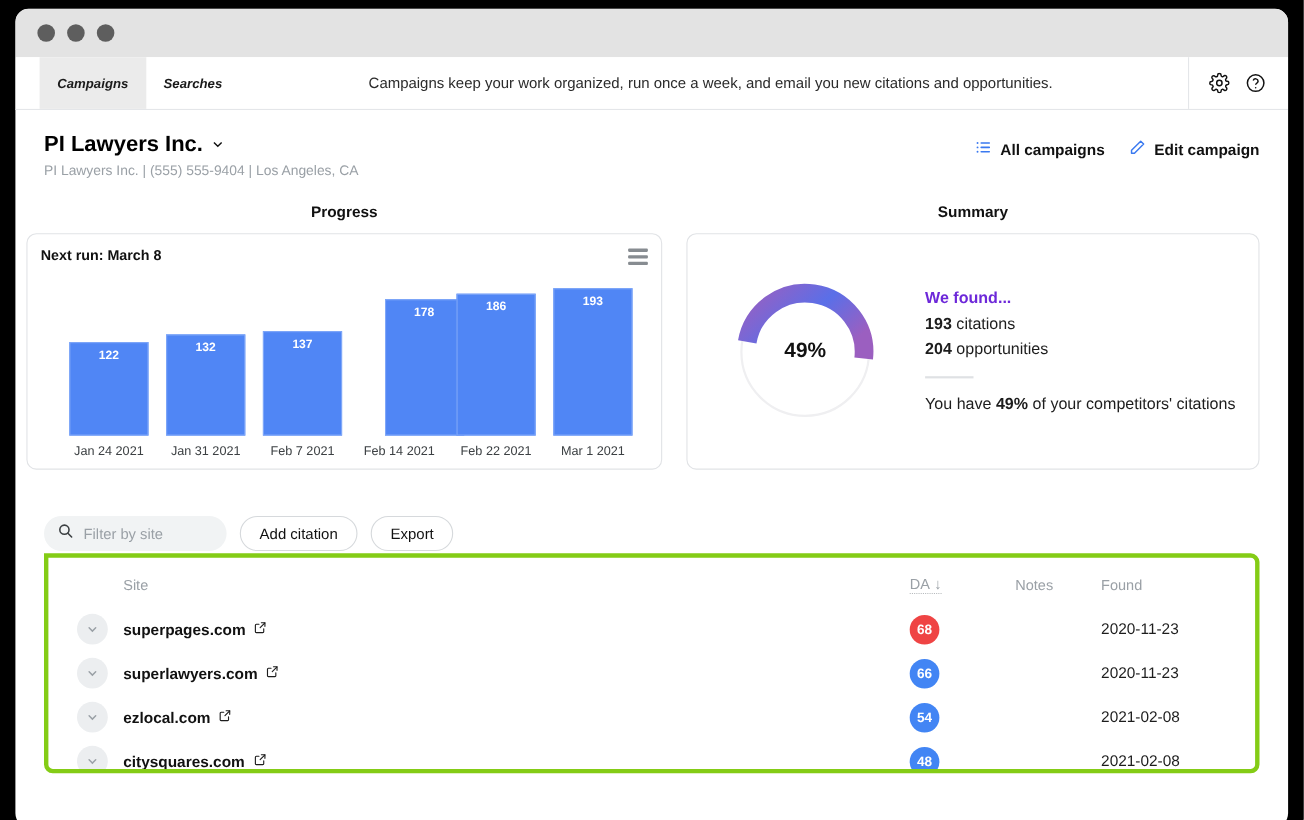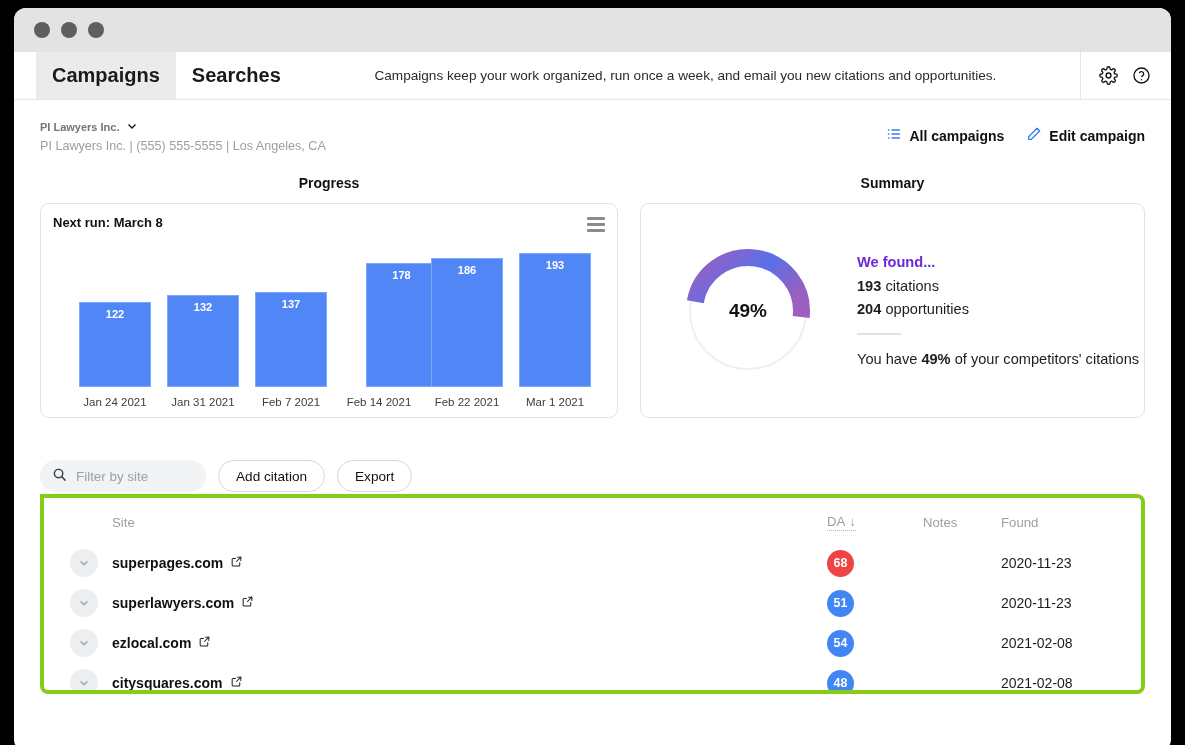--- a/index.html
+++ b/index.html
@@ -39,24 +39,25 @@
     background: #ffffff;
     border-bottom: 1px solid #e4e6e9;
     display: flex;
     align-items: stretch;
     padding-left: 22px;
   }
   .tabs-top { display: flex; align-items: stretch; gap: 0; }
   .top-tab {
     display: flex; align-items: center;
     padding: 0 16px;
-    font-size: 20px;
+    font-size: 12px;
     font-weight: bold;
     color: #1a1a1a;
     cursor: pointer;
+    font-style: italic;
   }
   .top-tab.active { background: #ebebeb; }
   .topbar-msg {
     flex: 1;
     display: flex;
     align-items: center;
     justify-content: center;
     font-size: 13.6px;
     color: #2b2b2b;
     padding-right: 6px;
@@ -70,40 +71,40 @@
 
   
   .camp-head {
     padding: 20px 26px 0 26px;
     display: flex;
     justify-content: space-between;
     align-items: flex-start;
   }
   .camp-title {
     display: flex; align-items: center; gap: 7px;
-    font-size: 11px; font-weight: bold; color: #737373;
+    font-size: 20px; font-weight: bold; color: #000000;
     cursor: pointer;
   }
   .camp-sub {
     margin-top: 5px;
     font-size: 12.6px;
     color: #9aa0a6;
   }
   .camp-actions { display: flex; align-items: center; gap: 22px; padding-top: 6px; }
   .camp-action {
     display: flex; align-items: center; gap: 7px;
     font-size: 14px; font-weight: bold; color: #111;
     cursor: pointer;
   }
 
   
   .panels {
     display: flex;
     gap: 22px;
-    padding: 22px 26px 0 26px;
+    padding: 22px 26px 0 10px;
   }
   .panel { flex: 1; }
   .panel.progress { flex: 0 0 578px; }
   .panel-title {
     text-align: center;
     font-size: 14px; font-weight: bold; color: #111;
     margin-bottom: 12px;
   }
   .card {
     border: 1px solid #e1e3e6;
@@ -334,21 +335,21 @@
   <div class="camp-head">
     <div>
       <div class="camp-title">
         <span>PI Lawyers Inc.</span>
         <span>
           <svg width="12" height="12" viewBox="0 0 24 24" fill="none" stroke="#111" stroke-width="2.6">
             <path d="M5 9l7 7 7-7"></path>
           </svg>
         </span>
       </div>
-      <div class="camp-sub">PI Lawyers Inc. | (555) 555-5555 | Los Angeles, CA</div>
+      <div class="camp-sub">PI Lawyers Inc. | (555) 555-9404 | Los Angeles, CA</div>
     </div>
     <div class="camp-actions">
       <div class="camp-action">
         <span>
           <svg width="16" height="16" viewBox="0 0 24 24" fill="none" stroke="#3a79f0" stroke-width="2.2" stroke-linecap="round">
             <circle cx="4" cy="6" r="1.3" fill="#3a79f0" stroke="none"></circle>
             <circle cx="4" cy="12" r="1.3" fill="#3a79f0" stroke="none"></circle>
             <circle cx="4" cy="18" r="1.3" fill="#3a79f0" stroke="none"></circle>
             <path d="M9 6h11M9 12h11M9 18h11"></path>
           </svg>
@@ -526,21 +527,21 @@
                 <div class="sitecell">
                   <span>superlawyers.com</span>
                   <span class="extlink"><svg width="13" height="13" viewBox="0 0 24 24" fill="none" stroke="#1d1d1d" stroke-width="1.9" stroke-linecap="round" stroke-linejoin="round">
                       <path d="M14 4h6v6"></path>
                       <path d="M20 4l-8 8"></path>
                       <path d="M18 14v5a1.5 1.5 0 0 1-1.5 1.5h-11A1.5 1.5 0 0 1 4 19V8a1.5 1.5 0 0 1 1.5-1.5H10"></path>
                     </svg></span>
                 </div>
               </td>
               <td class="c-da">
-                <div class="dabadge" style="background: rgb(66, 133, 244);">51</div>
+                <div class="dabadge" style="background: rgb(66, 133, 244);">66</div>
               </td>
               <td class="c-notes"></td>
               <td class="c-found"><span class="foundcell">2020-11-23</span></td>
             </tr>
             <tr>
               <td class="c-caret">
                 <div class="caret">
                   <svg width="12" height="12" viewBox="0 0 24 24" fill="none" stroke="#9aa0a6" stroke-width="2.6" stroke-linecap="round">
                     <path d="M6 9.5l6 6 6-6"></path>
                   </svg>

